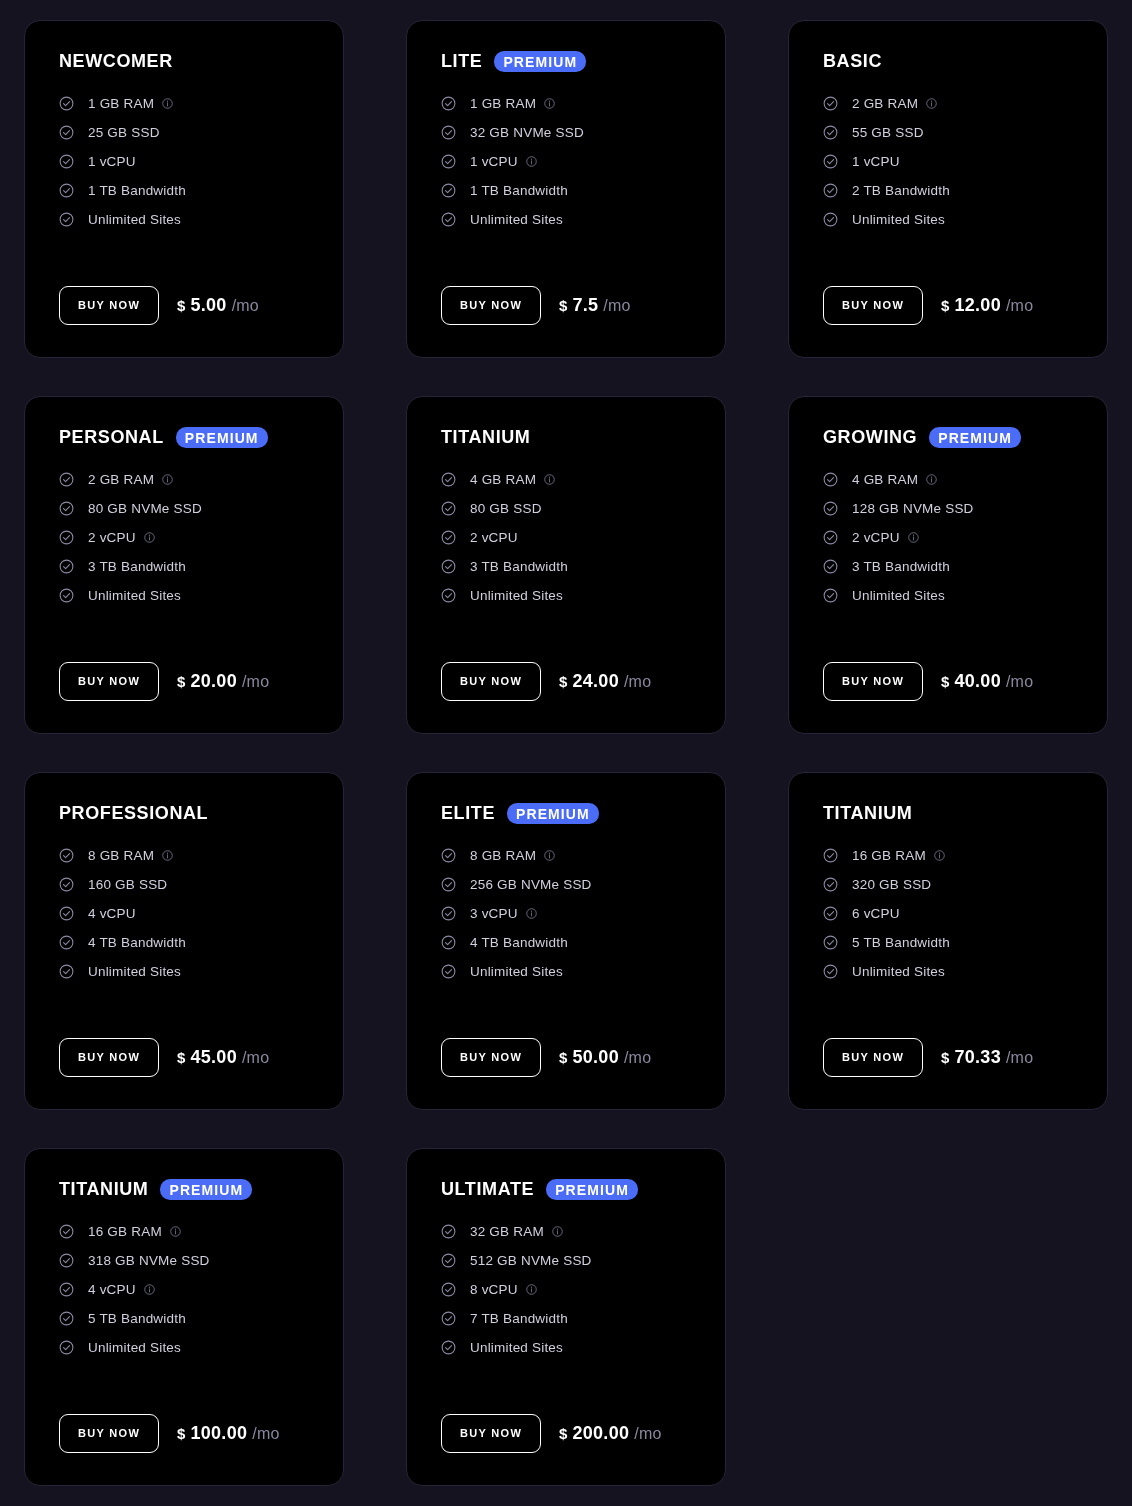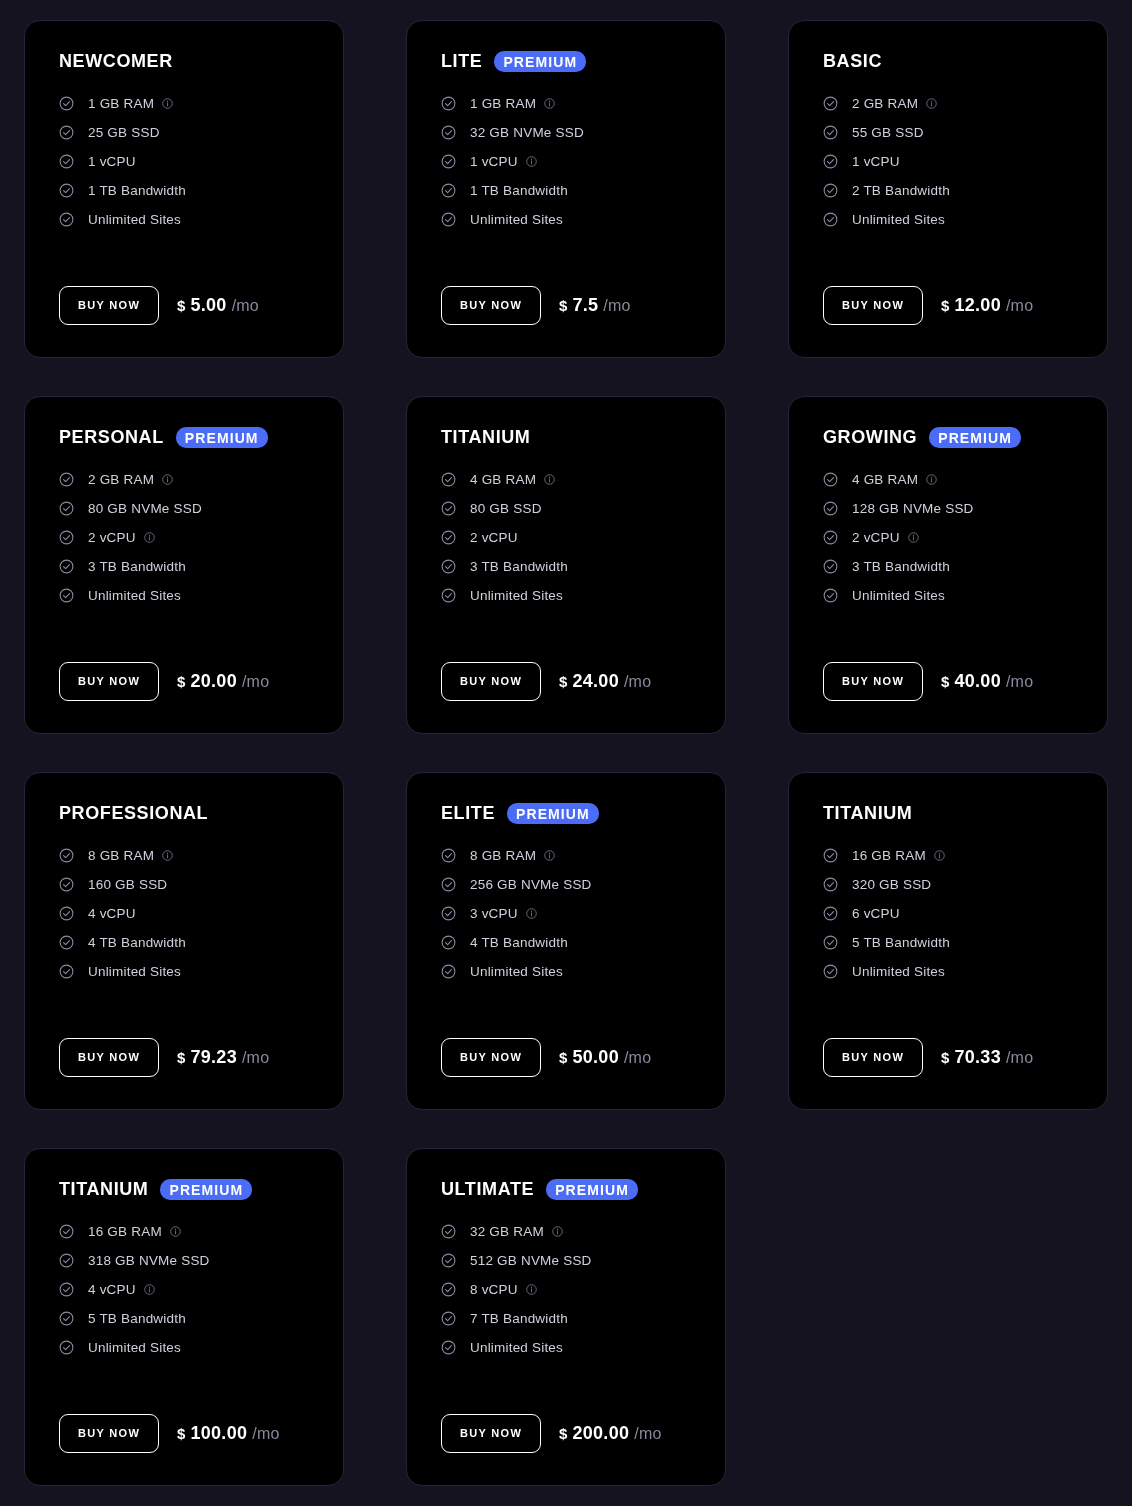--- a/index.html
+++ b/index.html
@@ -547,21 +547,21 @@
             <circle cx="12" cy="12" r="10.2" stroke="currentColor" stroke-width="1.7"></circle>
             <path d="M7.3 12.1 L10.6 15.3 L16.8 8.9" stroke="currentColor" stroke-width="1.7" stroke-linecap="round" stroke-linejoin="round"></path>
           </svg>
           <span class="feature-text">Unlimited Sites</span>
         </li>
       </ul>
     <footer class="card-foot">
       <button class="buy-now-button">BUY NOW</button>
       <div class="price-block">
         <span class="price-currency">$</span>
-        <span class="price-amount">79.23</span>
+        <span class="price-amount">45.00</span>
         <span class="price-period">/mo</span>
       </div>
     </footer>
   </section>
 
   <section class="plan-card">
     <header class="card-head">
       <span class="plan-name">ELITE</span>
       <span class="premium-badge">PREMIUM</span>
     </header>

